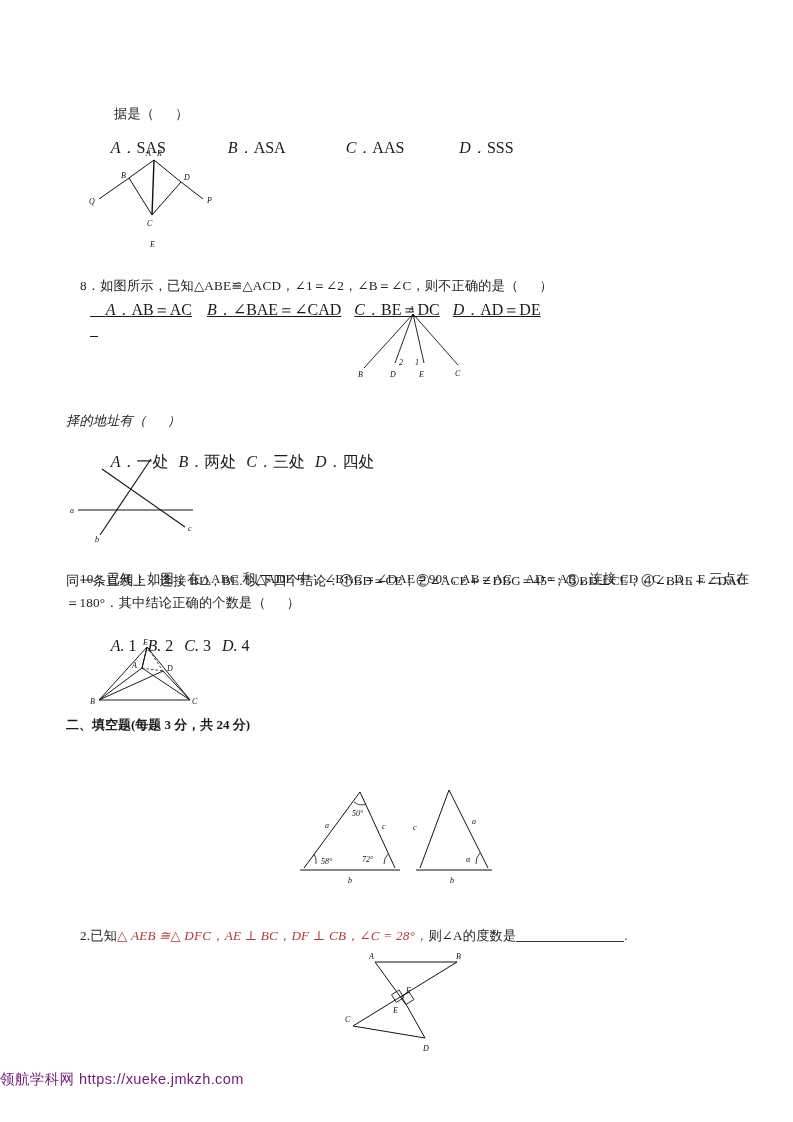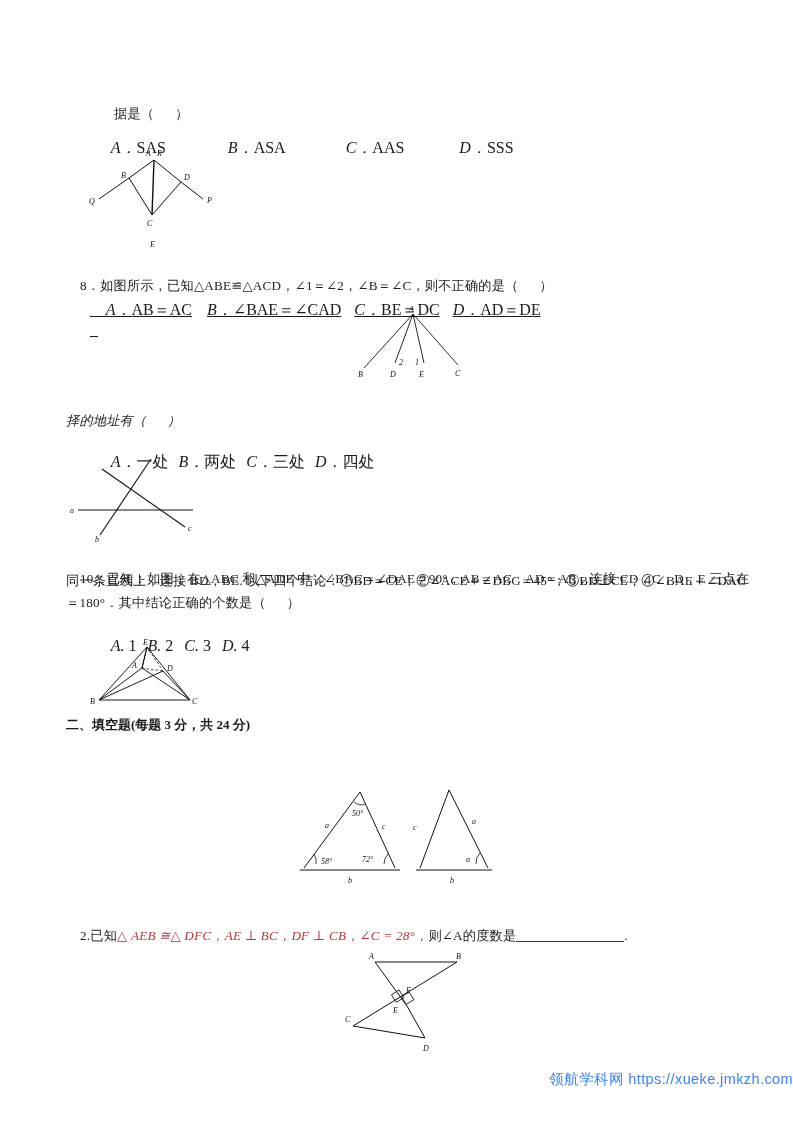--- a/index.html
+++ b/index.html
@@ -58,24 +58,24 @@
   .fig svg { display: block; }
   .lab-sm {
     font-family: "Liberation Serif", serif;
     font-style: italic;
     font-size: 8px;
     fill: #111;
   }
   .footer {
     position: absolute;
     width: 793px;
-    text-align: right;
+    text-align: left;
     font-family: "Liberation Sans", sans-serif;
     font-size: 14.5px;
-    color: #3b82f6;
+    color: #701a75;
     letter-spacing: 0.4px;
   }
 </style>
 </head>
 <body>
 
 <div class="page">
 
   <div class="txt" style="left:66px; top:104px;margin-left:48px;">据是（      ）</div>
 

